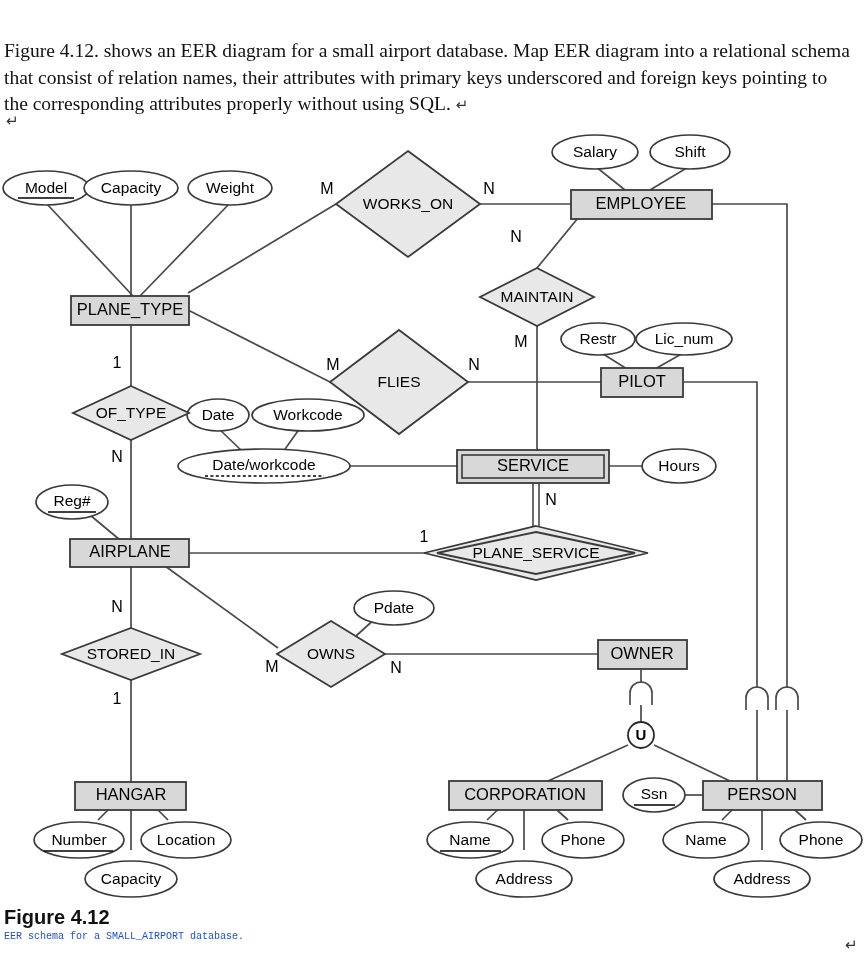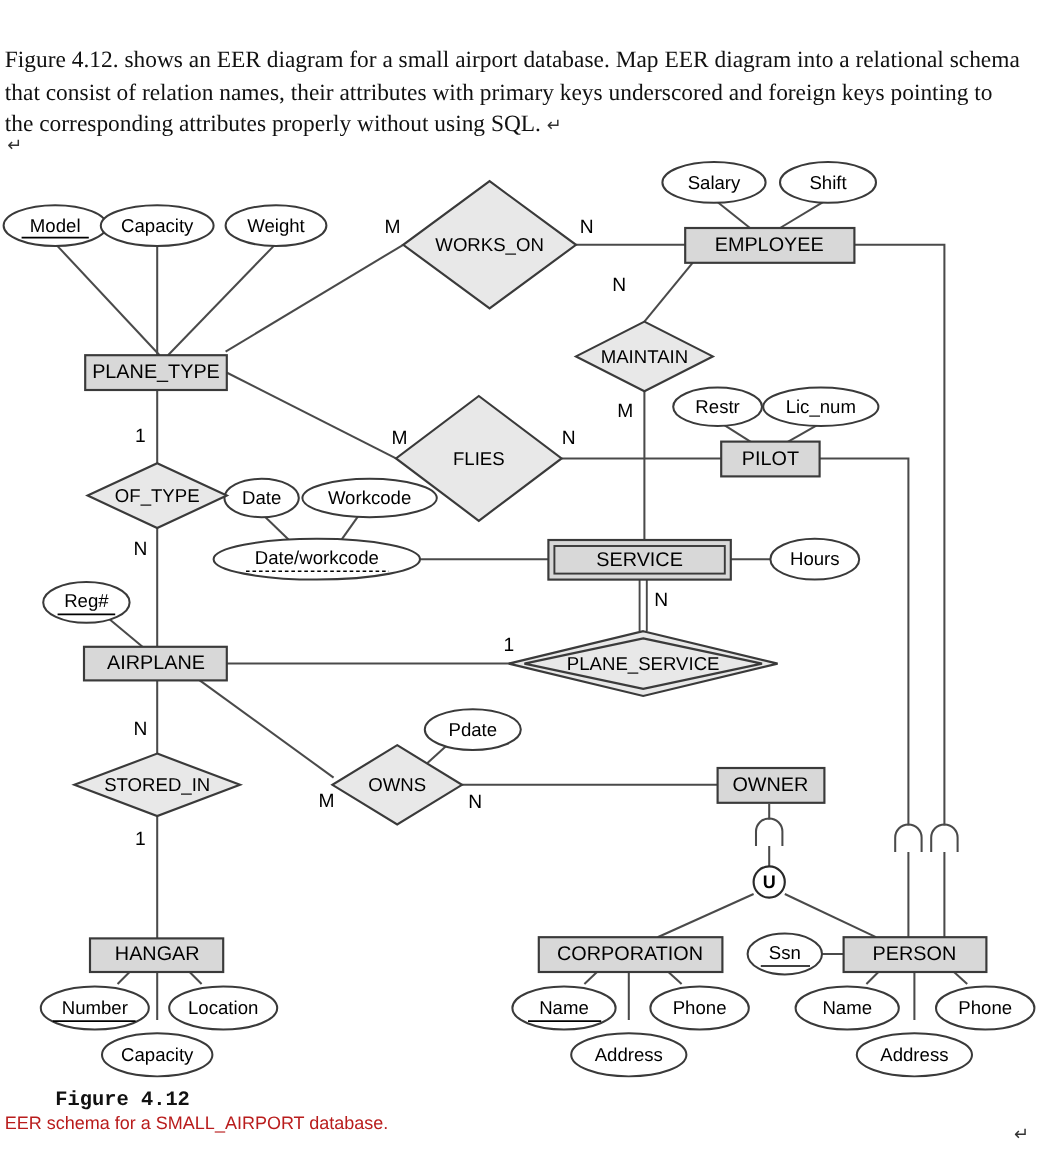--- a/index.html
+++ b/index.html
@@ -4,22 +4,22 @@
 <style>
   html,body{margin:0;padding:0;background:#ffffff;}
   body{width:866px;height:968px;overflow:hidden;font-family:"Liberation Serif",serif;}
   #page{position:relative;width:866px;height:968px;background:#fff;}
   #question{position:absolute;left:4px;top:6px;width:850px;
     font-family:"Liberation Serif",serif;font-size:19.5px;line-height:26.5px;color:#111;margin-top:32px;}
   #question .pilcrow{font-family:"Liberation Sans",sans-serif;font-size:15px;color:#333;}
   #qbreak{position:absolute;left:6px;top:112px;font-family:"Liberation Sans",sans-serif;font-size:15px;color:#333;}
   #diagram{position:absolute;left:0;top:128px;width:866px;height:770px;}
   #caption{position:absolute;left:4px;top:908px;width:700px;}
-  #caption .cap-title{font-family:Liberation Mono, monospace;font-weight:bold;font-size:17px;color:#111;line-height:19px;margin-left:42px;}
-  #caption .cap-text{font-family:Liberation Sans, sans-serif;font-size:15px;color:#b91c1c;line-height:20px;}
+  #caption .cap-title{font-family:Liberation Sans, sans-serif;font-weight:bold;font-size:20px;color:#111;line-height:19px;}
+  #caption .cap-text{font-family:Liberation Mono, monospace;font-size:10px;color:#1d4ed8;line-height:20px;}
   #caption-pilcrow{position:absolute;left:845px;top:936px;font-family:"Liberation Sans",sans-serif;font-size:15px;color:#333;}
   svg{display:block;}
   .ent-txt{font-family:"Liberation Sans",sans-serif;font-size:16.5px;fill:#000;text-anchor:middle;dominant-baseline:middle;}
   .rel-txt{font-family:"Liberation Sans",sans-serif;font-size:15.5px;fill:#000;text-anchor:middle;dominant-baseline:middle;}
   .att-txt{font-family:"Liberation Sans",sans-serif;font-size:15.5px;fill:#000;text-anchor:middle;dominant-baseline:middle;}
   .card-txt{font-family:"Liberation Sans",sans-serif;font-size:16px;fill:#000;text-anchor:middle;dominant-baseline:middle;}
   .u-txt{font-family:"Liberation Sans",sans-serif;font-weight:bold;font-size:15px;fill:#000;text-anchor:middle;dominant-baseline:middle;}
   .lnk{stroke:#4a4a4a;stroke-width:1.7;fill:none;}
   .lnk-d{stroke:#4a4a4a;stroke-width:1.6;fill:none;}
   .box{fill:#d8d8d8;stroke:#3a3a3a;stroke-width:1.8;}

